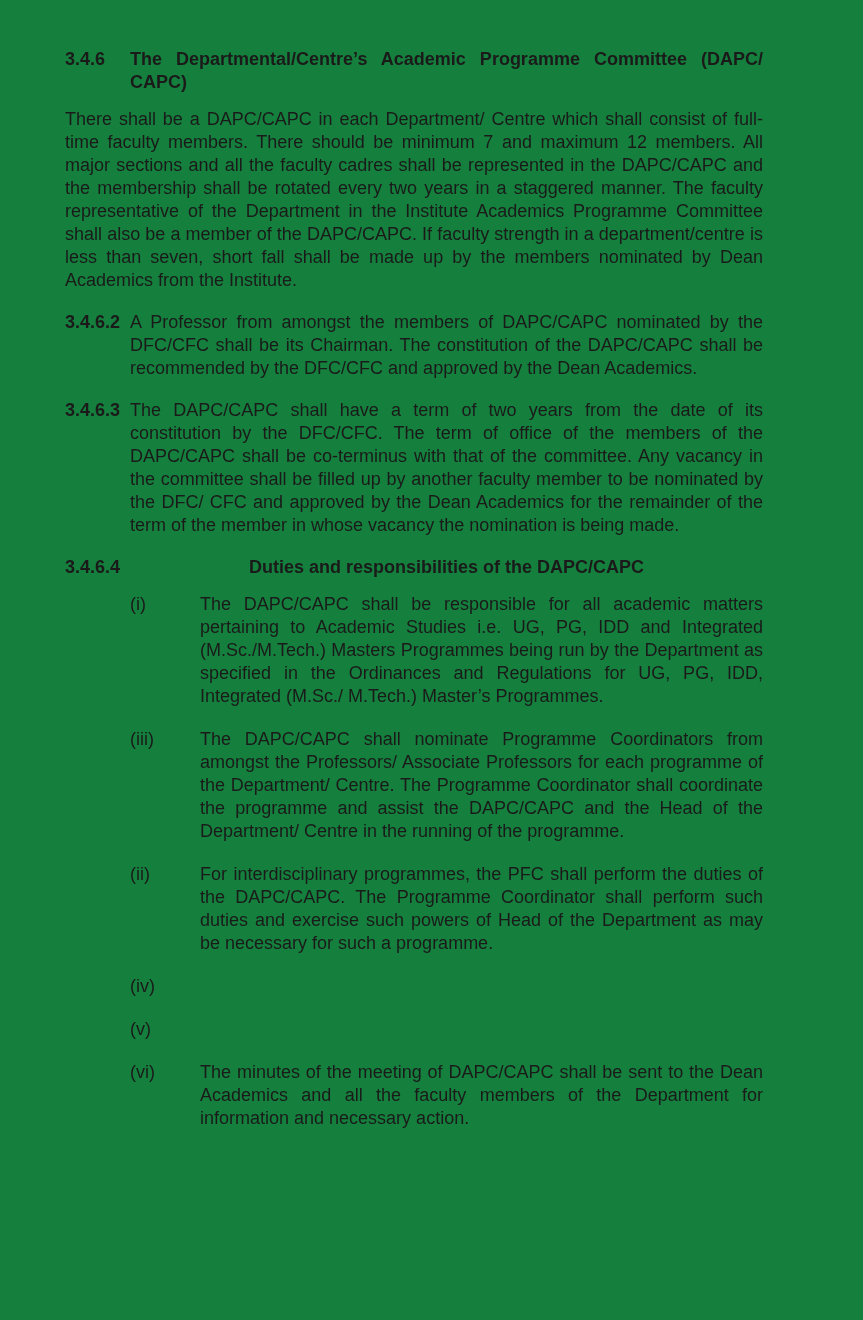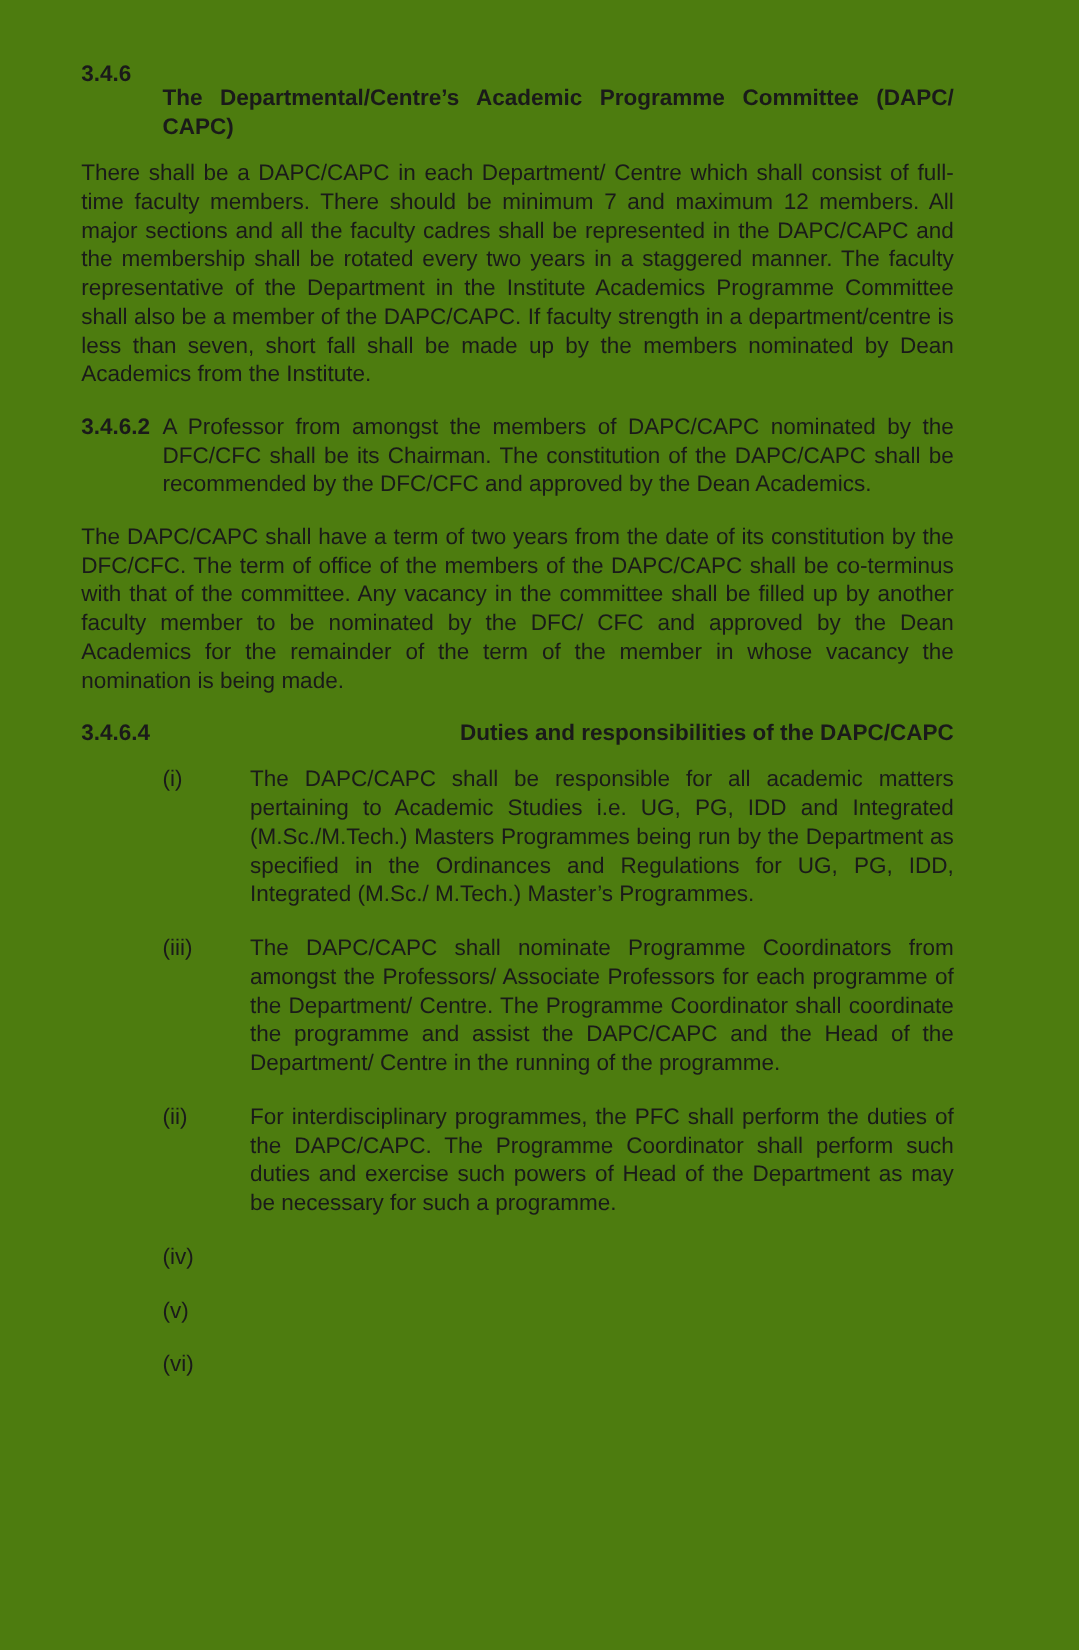--- a/index.html
+++ b/index.html
@@ -2,35 +2,35 @@
 <html><head>
 <meta charset="utf-8">
 <style>
   * { margin: 0; padding: 0; box-sizing: border-box; }
   html, body { background: #ffffff; }
   .page {
     position: relative;
     width: 863px;
     height: 1320px;
     margin: 0 auto;
-    background: #4d7c0f;
+    background: #15803d;
     color: #1a1a1a;
     font-family: "Liberation Sans", sans-serif;
     font-size: 18px;
     line-height: 23px;
     padding: 48px 100px 0 65px;
     overflow: hidden;
   }
   .sec { display: flex; margin-bottom: 19px; }
   .sec-num { flex: 0 0 65px; width: 65px; font-weight: 700; }
   .sec-body { flex: 1; text-align: justify; }
   .sec.main-heading { margin-bottom: 14px; }
-  .sec.main-heading .sec-body { font-weight: 700; margin-top: 19px; }
+  .sec.main-heading .sec-body { font-weight: 700; }
   .sec.sub-heading { margin-bottom: 14px; }
-  .sec.sub-heading .sec-body { font-weight: 700; text-align: right; }
+  .sec.sub-heading .sec-body { font-weight: 700; text-align: center; }
   .items { padding-left: 65px; }
   .item { display: flex; margin-bottom: 20px; }
   .item-label { flex: 0 0 70px; width: 70px; }
   .item-text { flex: 1; text-align: justify; }
 </style>
 </head>
 <body>
 
 <div class="page">
 
@@ -42,20 +42,21 @@
   <div class="sec">
     <div class="sec-body">There shall be a DAPC/CAPC in each Department/ Centre which shall consist of full-time faculty members. There should be minimum 7 and maximum 12 members. All major sections and all the faculty cadres shall be represented in the DAPC/CAPC and the membership shall be rotated every two years in a staggered manner.  The faculty representative of the Department in the Institute Academics Programme Committee shall also be a member of the DAPC/CAPC. If faculty strength in a department/centre is less than seven, short fall shall be made up by the members nominated by Dean Academics from the Institute.</div>
   </div>
 
   <div class="sec">
     <div class="sec-num">3.4.6.2</div>
     <div class="sec-body">A Professor from amongst the members of DAPC/CAPC nominated by the DFC/CFC shall be its Chairman. The constitution of the DAPC/CAPC shall be recommended by the DFC/CFC and approved by the Dean Academics.</div>
   </div>
 
   <div class="sec">
+    <div class="sec-num">3.4.6.3</div>
     <div class="sec-body">The DAPC/CAPC shall have a term of two years from the date of its constitution by the DFC/CFC. The term of office of the members of the DAPC/CAPC shall be co-terminus with that of the committee. Any vacancy in the committee shall be filled up by another faculty member to be nominated by the DFC/ CFC and approved by the Dean Academics for the remainder of the term of the member in whose vacancy the nomination is being made.</div>
   </div>
 
   <div class="sec sub-heading">
     <div class="sec-num">3.4.6.4</div>
     <div class="sec-body">Duties and responsibilities of the DAPC/CAPC</div>
   </div>
 
   <div class="items">
 
@@ -77,17 +78,18 @@
     <div class="item">
       <div class="item-label">(iv)</div>
     </div>
 
     <div class="item">
       <div class="item-label">(v)</div>
     </div>
 
     <div class="item">
       <div class="item-label">(vi)</div>
+      <div class="item-text">The minutes of the meeting of DAPC/CAPC shall be sent to the Dean Academics and all the faculty members of the Department for information and necessary action.</div>
     </div>
 
   </div>
 
 </div>
 
 </body></html>

